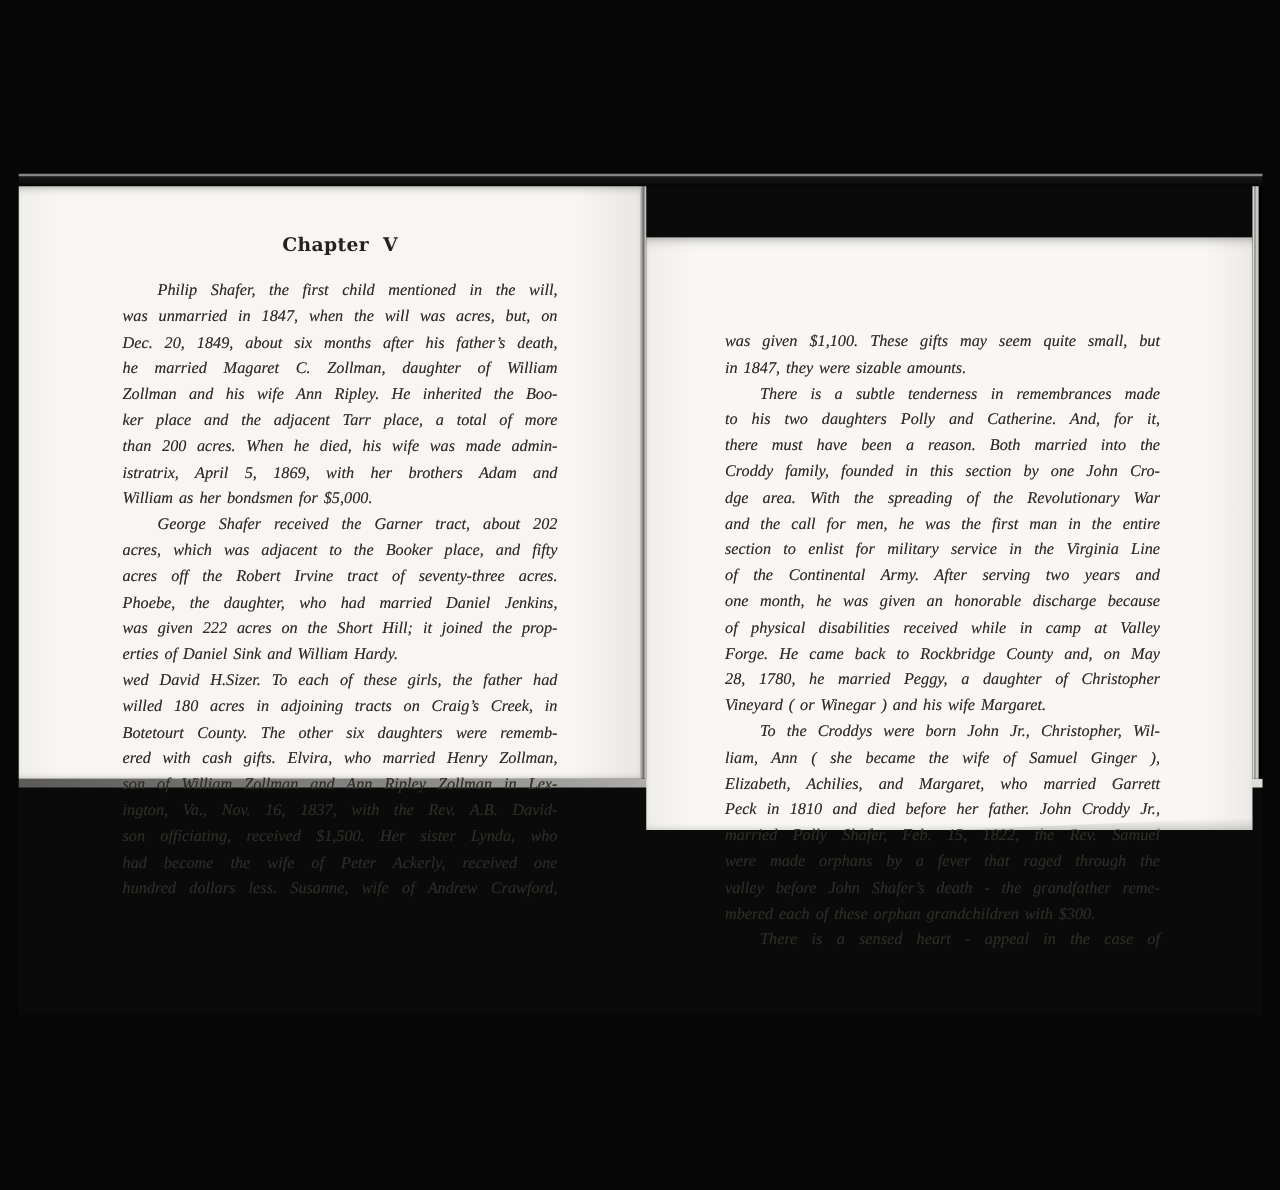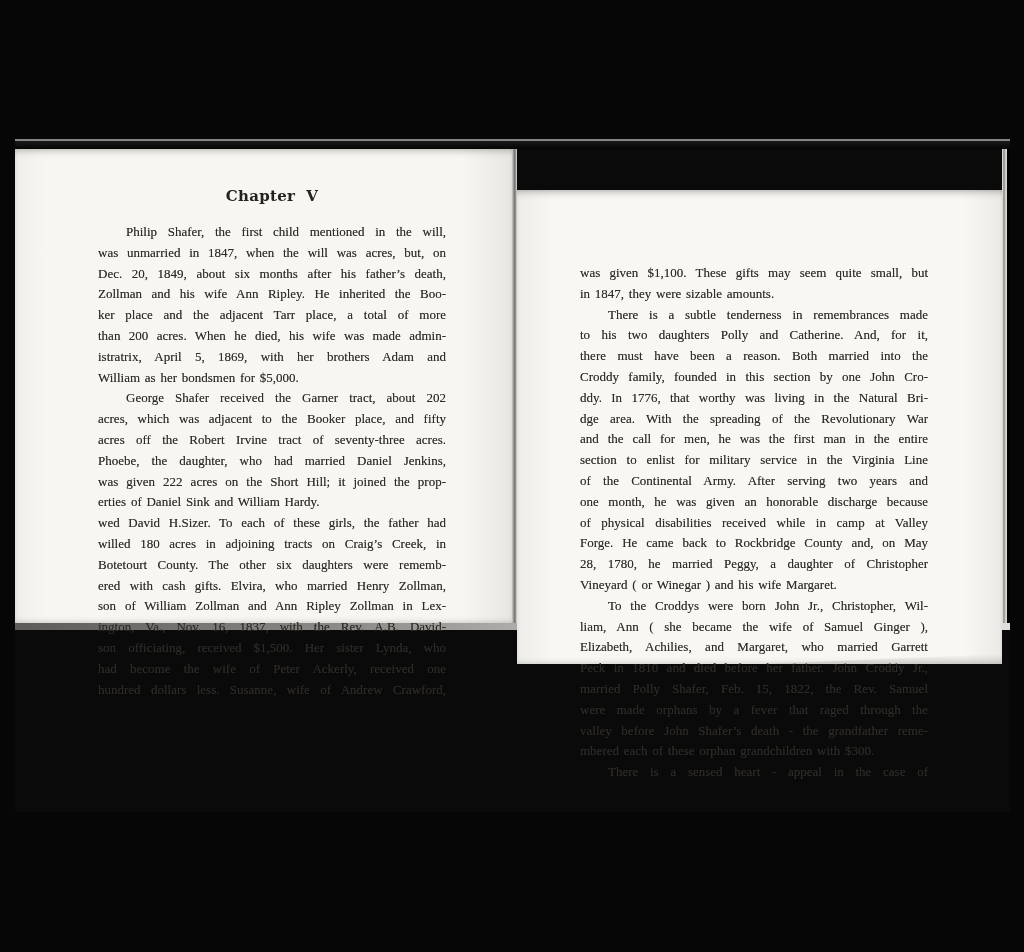--- a/index.html
+++ b/index.html
@@ -61,20 +61,21 @@
   .col{
     position:absolute;top:73px;width:348px;
     font-size:13px;
   }
   .page.left  .col{left:83px;}
   .page.right .col{left:63px;}
   .line{
     height:20.8px;line-height:20.8px;
     text-align:justify;text-align-last:justify;
     text-shadow:0 0 .5px rgba(47,44,39,.55);
+    font-style:italic;
   }
   .line.indent{padding-left:28px;}
   .line.nojust{text-align-last:left;word-spacing:1.5px;}
   .curl{
     position:absolute;bottom:0;right:0;width:240px;height:10px;
     background:linear-gradient(to bottom,rgba(190,188,183,0),rgba(190,188,183,.55));
     clip-path:polygon(0 100%,100% 0,100% 100%);
   }
 </style>
 </head>
@@ -82,20 +83,21 @@
 
 <div class="book">
   <div class="top-edge"></div>
   <div class="pages">
     <div class="page left">
       <h1 class="chapter">Chapter  V</h1>
       <div class="col">
           <div class="line indent">Philip Shafer, the first child mentioned in the will,</div>
           <div class="line">was unmarried in 1847, when the will was acres, but, on</div>
           <div class="line">Dec. 20, 1849, about six months after his father’s death,</div>
+          <div class="line">he married Magaret C. Zollman, daughter of William</div>
           <div class="line">Zollman and his wife Ann Ripley. He inherited the Boo-</div>
           <div class="line">ker place and the adjacent Tarr place, a total of more</div>
           <div class="line">than 200 acres. When he died, his wife was made admin-</div>
           <div class="line">istratrix, April 5, 1869, with her brothers Adam and</div>
           <div class="line nojust">William as her bondsmen for $5,000.</div>
           <div class="line indent">George Shafer received the Garner tract, about 202</div>
           <div class="line">acres, which was adjacent to the Booker place, and fifty</div>
           <div class="line">acres off the Robert Irvine tract of seventy-three acres.</div>
           <div class="line">Phoebe, the daughter, who had married Daniel Jenkins,</div>
           <div class="line">was given 222 acres on the Short Hill; it joined the prop-</div>
@@ -113,21 +115,20 @@
     </div>
     <div class="gutter"></div>
     <div class="page right">
       <div class="col">
           <div class="line">was given $1,100. These gifts may seem quite small, but</div>
           <div class="line nojust">in 1847, they were sizable amounts.</div>
           <div class="line indent">There is a subtle tenderness in remembrances made</div>
           <div class="line">to his two daughters Polly and Catherine. And, for it,</div>
           <div class="line">there must have been a reason. Both married into the</div>
           <div class="line">Croddy family, founded in this section by one John Cro-</div>
-          <div class="line">ddy. In 1776, that worthy was living in the Natural Bri-</div>
           <div class="line">dge area. With the spreading of the Revolutionary War</div>
           <div class="line">and the call for men, he was the first man in the entire</div>
           <div class="line">section to enlist for military service in the Virginia Line</div>
           <div class="line">of the Continental Army. After serving two years and</div>
           <div class="line">one month, he was given an honorable discharge because</div>
           <div class="line">of physical disabilities received while in camp at Valley</div>
           <div class="line">Forge. He came back to Rockbridge County and, on May</div>
           <div class="line">28, 1780, he married Peggy, a daughter of Christopher</div>
           <div class="line nojust">Vineyard ( or Winegar ) and his wife Margaret.</div>
           <div class="line indent">To the Croddys were born John Jr., Christopher, Wil-</div>

